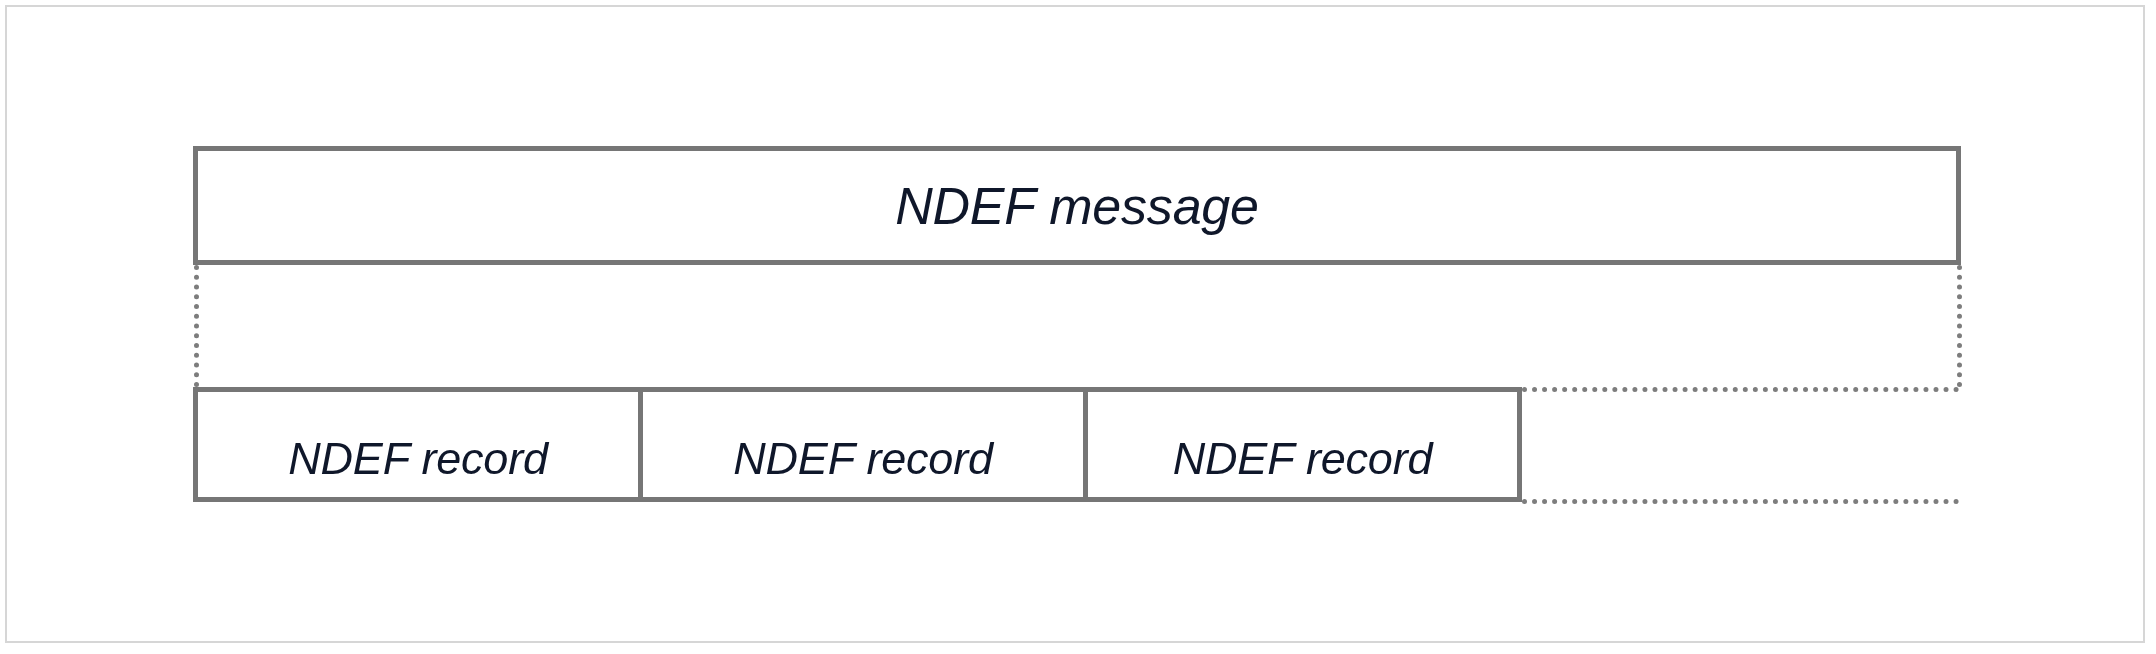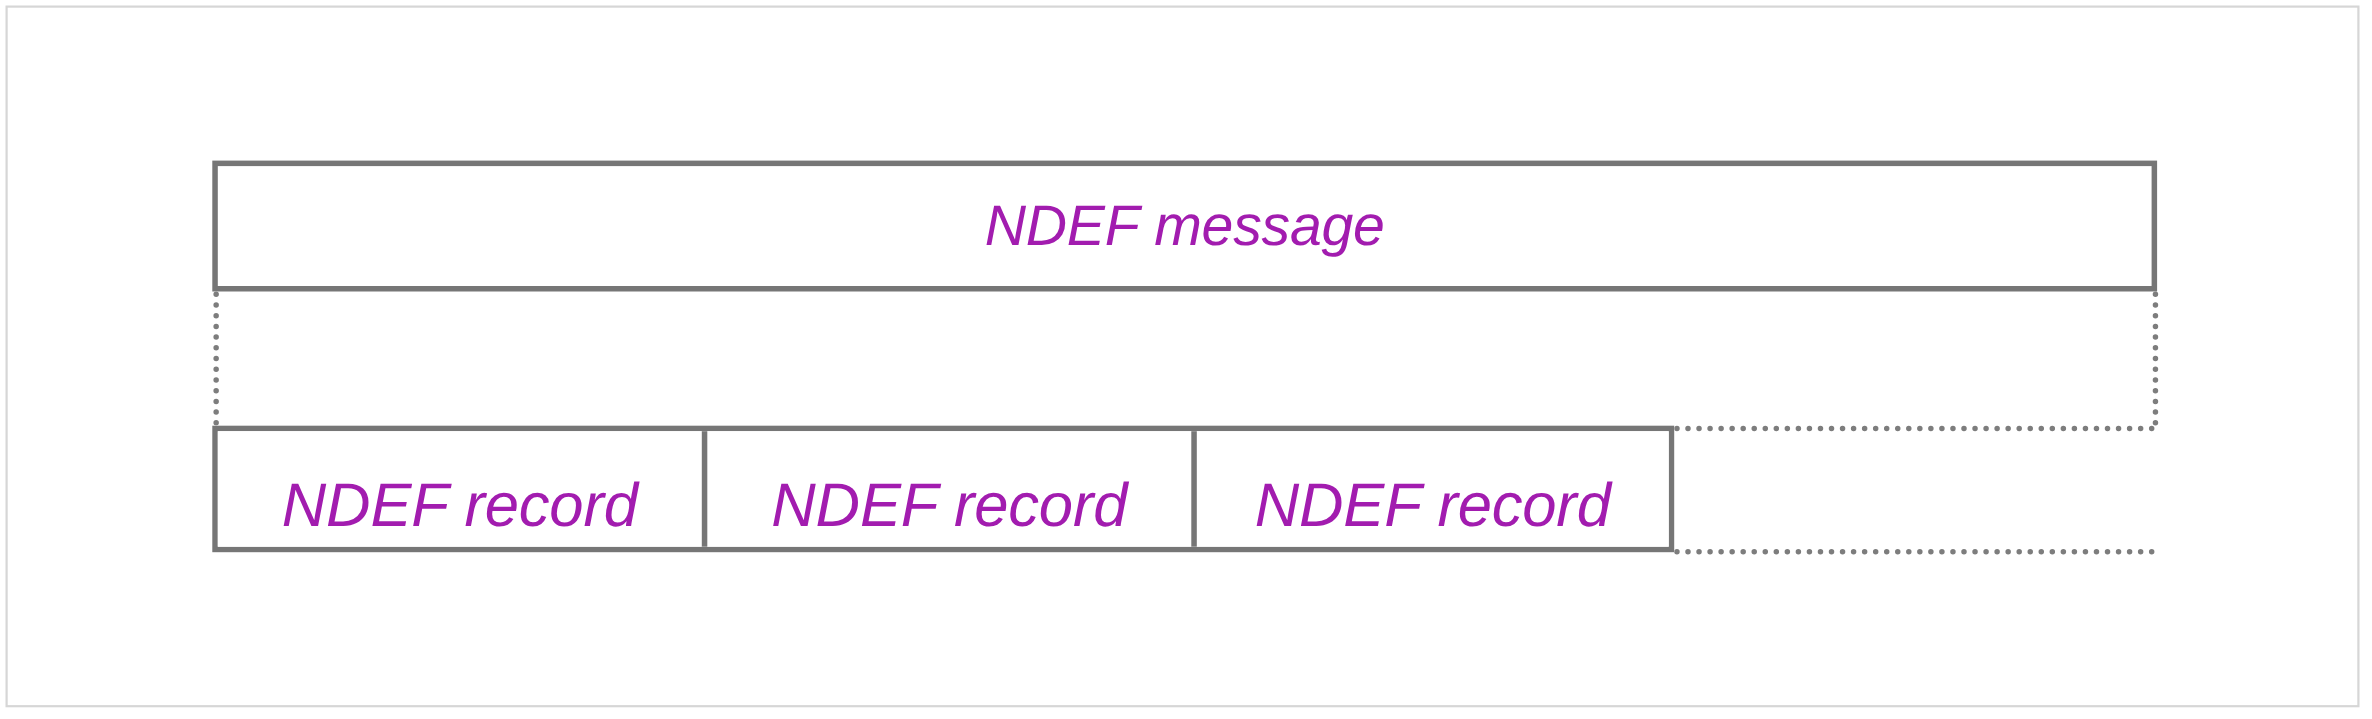--- a/index.html
+++ b/index.html
@@ -54,21 +54,21 @@
     box-sizing: border-box;
     border: 5px solid #767676;
     background: #ffffff;
     display: flex;
     align-items: center;
     justify-content: center;
   }
 
   .box-label {
     font-style: italic;
-    color: #a21caf;
+    color: #0f172a;
     white-space: nowrap;
     letter-spacing: -0.2px;
   }
 
   #message-label {
     font-size: 52px;
     line-height: 1;
   }
 
   
@@ -116,21 +116,21 @@
     background: #ffffff;
   }
   .record-cell + .record-cell {
     border-left: 5px solid #767676;
   }
   #record-cell-0 { width: 440px; }
   #record-cell-1 { width: 445px; }
   #record-cell-2 { width: 434px; }
 
   .record-label {
-    font-size: 56px;
+    font-size: 45px;
     line-height: 1;
     margin-top: 28px;
   }
 </style>
 </head>
 <body>
 
 <div id="page">
 
   <div id="page-frame"></div>

